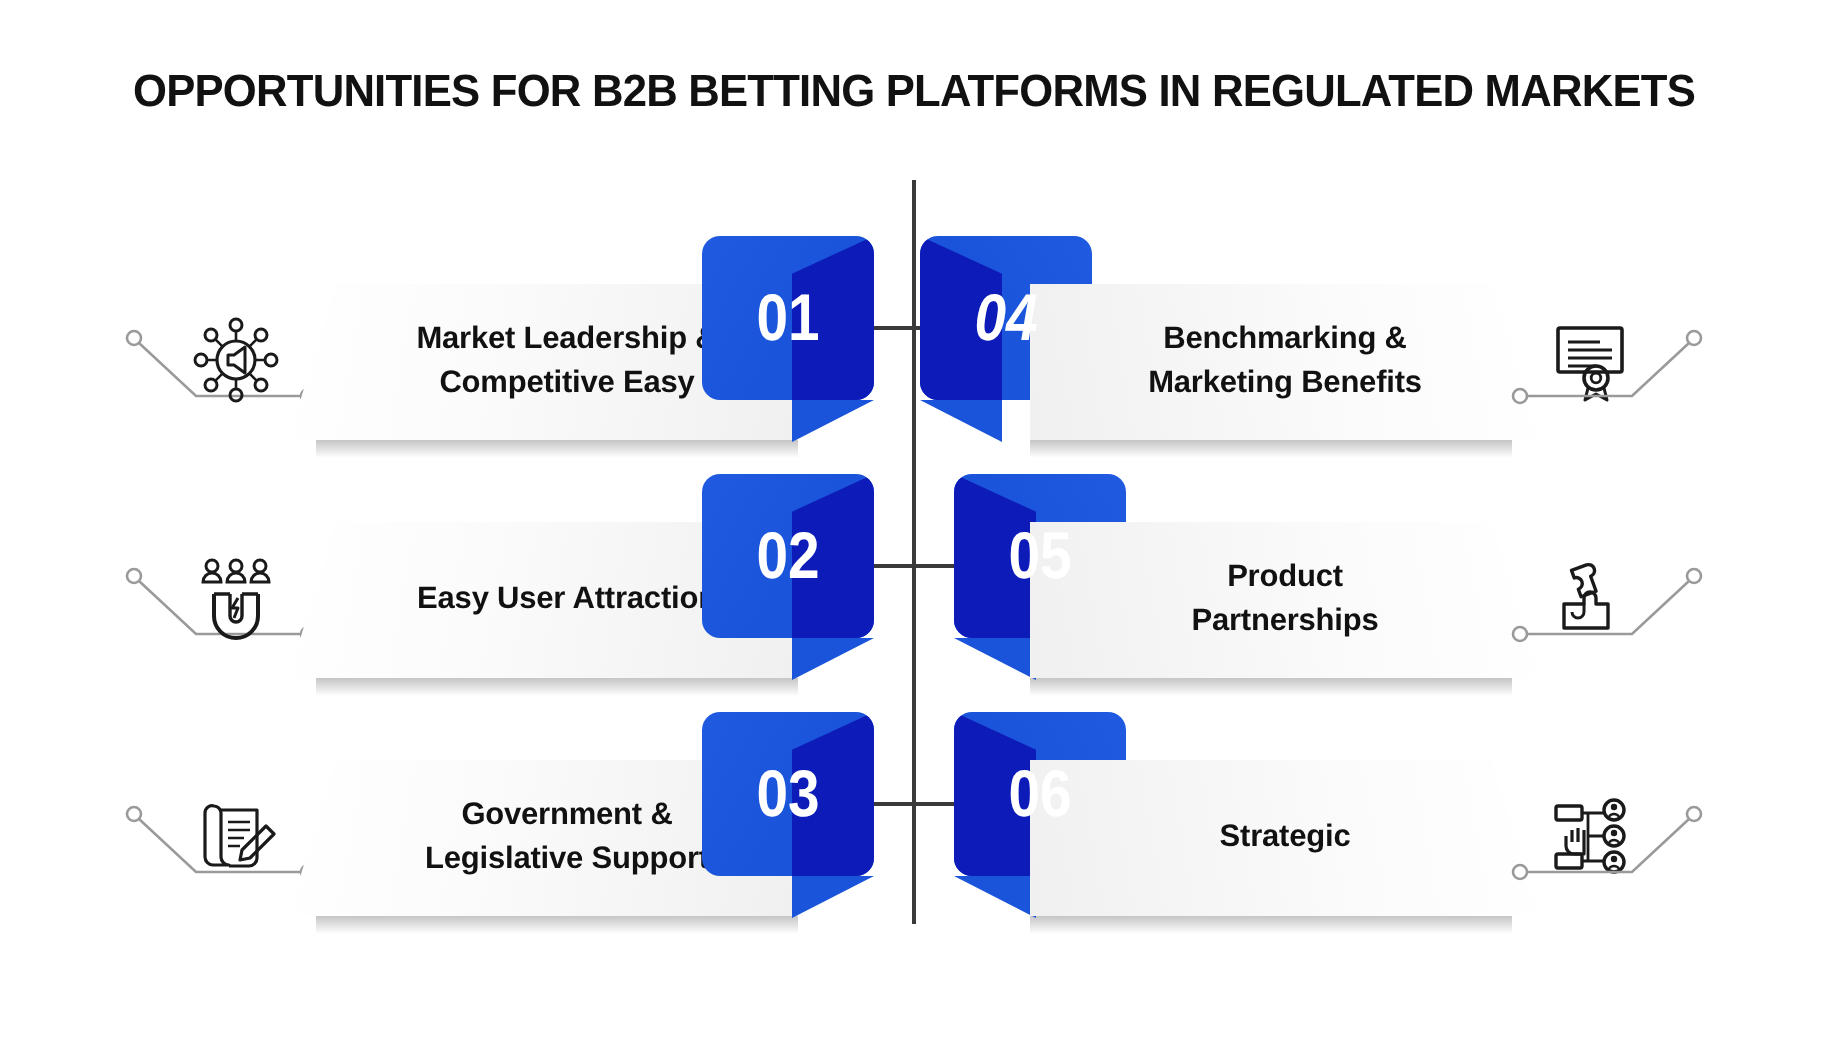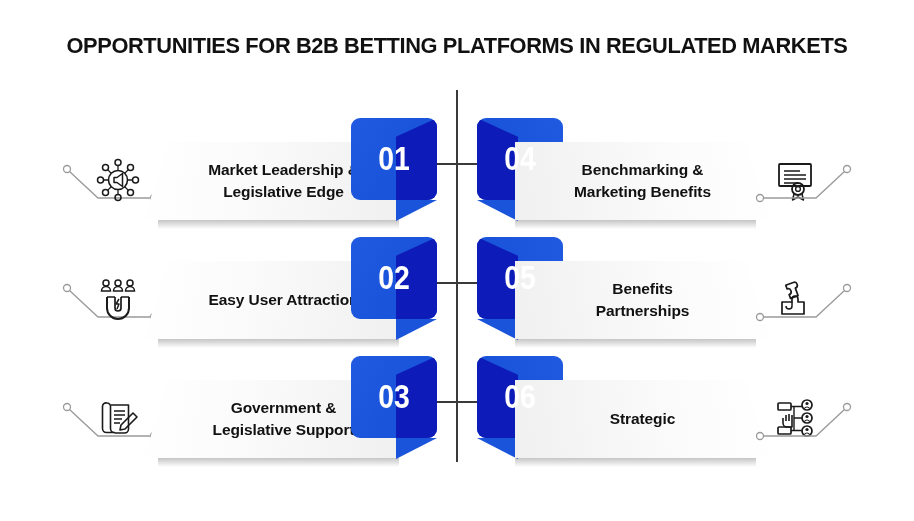--- a/index.html
+++ b/index.html
@@ -179,34 +179,34 @@
         <circle cx="10.5" cy="35.5" r="3" fill="none" stroke="#1a1a1a" stroke-width="1.5"></circle>
         <circle cx="35.5" cy="35.5" r="3" fill="none" stroke="#1a1a1a" stroke-width="1.5"></circle>
         <path d="M23 8.5 v5 M23 32.5 v5 M8.5 23 h5 M32.5 23 h5 M12.6 12.6 l3.6 3.6 M33.4 12.6 l-3.6 3.6 M12.6 33.4 l3.6 -3.6 M33.4 33.4 l-3.6 -3.6" stroke="#1a1a1a" stroke-width="1.3"></path>
       </svg>
     </div>
     <div class="card card-left" style="left:144px;">
       <div class="card-shadow"></div>
       <div class="card-shape"></div>
       <div class="card-text">
         <span>Market Leadership &amp;</span>
-        <span>Legislative Edge</span>
+        <span>Competitive Easy</span>
       </div>
     </div>
     <div class="badge badge-left" style="left:351px;">
       <div class="badge-tail"></div>
       <div class="badge-body">
         <div class="badge-fold"></div>
       </div>
       <div class="badge-num">01</div>
     </div>
   </div>
 
   <div>
-    <div class="badge badge-right" style="left:477px;">
+    <div class="badge badge-right" style="left:460px;font-style:italic;">
       <div class="badge-tail"></div>
       <div class="badge-body">
         <div class="badge-fold"></div>
       </div>
       <div class="badge-num">04</div>
     </div>
     <div class="card card-right" style="left:515px;">
       <div class="card-shadow"></div>
       <div class="card-shape"></div>
       <div class="card-text">
@@ -278,21 +278,21 @@
       <div class="badge-tail"></div>
       <div class="badge-body">
         <div class="badge-fold"></div>
       </div>
       <div class="badge-num">05</div>
     </div>
     <div class="card card-right" style="left:515px;">
       <div class="card-shadow"></div>
       <div class="card-shape"></div>
       <div class="card-text">
-        <span>Benefits</span>
+        <span>Product</span>
         <span>Partnerships</span>
       </div>
     </div>
     <div class="icon-box" style="left:765px;">
       <svg width="46" height="46" viewBox="0 0 46 46">
         <g transform="rotate(-20 24 14)">
           <path d="M16 6 h8 a3 3 0 0 1 0 6 h0 v8 h-8 v-4 a3 3 0 0 0 0 -6 z" fill="none" stroke="#1a1a1a" stroke-width="1.7" stroke-linejoin="round"></path>
         </g>
         <path d="M10 26 h10 v-3 a3 3 0 0 1 6 0 v3 h6 v12 h-22 z" fill="none" stroke="#1a1a1a" stroke-width="1.7" stroke-linejoin="round"></path>
         <path d="M20 26 v4 a3 3 0 0 1 -6 0" fill="none" stroke="#1a1a1a" stroke-width="1.5"></path>

